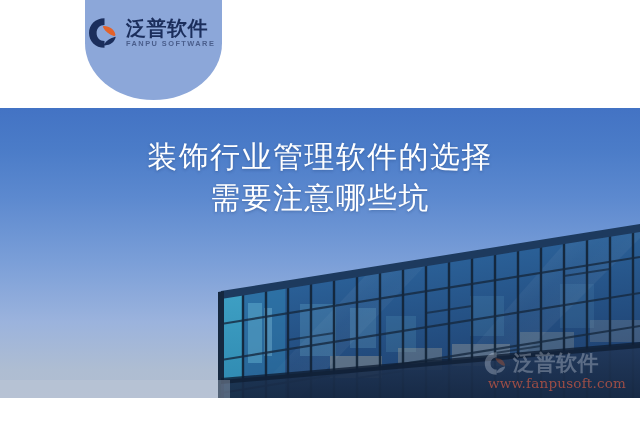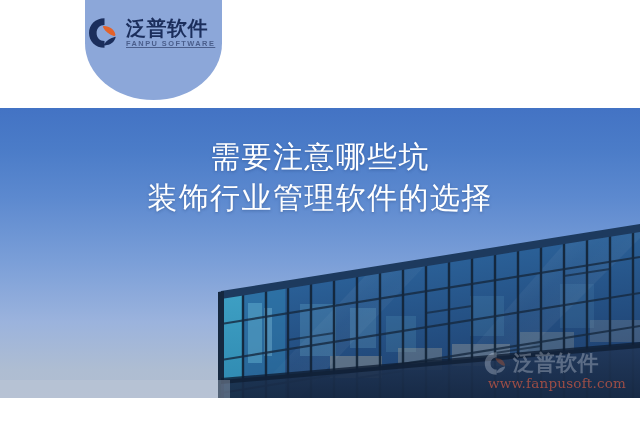--- a/index.html
+++ b/index.html
@@ -69,21 +69,20 @@
     white-space: nowrap;
   }
   .logo-en {
     font-family: "Liberation Sans", sans-serif;
     font-size: 7.4px;
     font-weight: bold;
     color: #4a5e8c;
     letter-spacing: 1.45px;
     margin-top: 2px;
     white-space: nowrap;
-    text-decoration: underline;
   }
 
   
   .photo {
     position: absolute;
     left: 0;
     top: 108px;
     width: 640px;
     height: 297px;
     overflow: hidden;
@@ -302,19 +301,19 @@
           <path d="M16.0 9.0 C21.8 9.0 26.6 12.6 27.4 17.6 C27.6 18.6 26.9 19.3 25.9 19.0 C21.4 17.7 17.4 14.8 15.2 10.6 C14.7 9.7 15.1 9.0 16.0 9.0 Z" fill="#e3622a"></path>
           <path d="M27.6 20.6 C26.5 25.0 22.3 28.3 17.0 28.4 C16.1 28.4 15.7 27.7 16.2 26.9 C18.6 23.2 22.6 20.8 26.7 19.9 C27.6 19.7 27.8 20.0 27.6 20.6 Z" fill="#dfe7f4"></path>
         </svg>
         <span class="wm-cn">泛普软件</span>
       </div>
       <div class="wm-url">www.fanpusoft.com</div>
     </div>
   </div>
 
   <div class="headline">
+    <span class="headline-line">装饰行业管理软件的选择</span>
     <span class="headline-line">需要注意哪些坑</span>
-    <span class="headline-line">装饰行业管理软件的选择</span>
   </div>
 
   <div class="footer-strip"></div>
 
 </div>
 
 </body></html>

